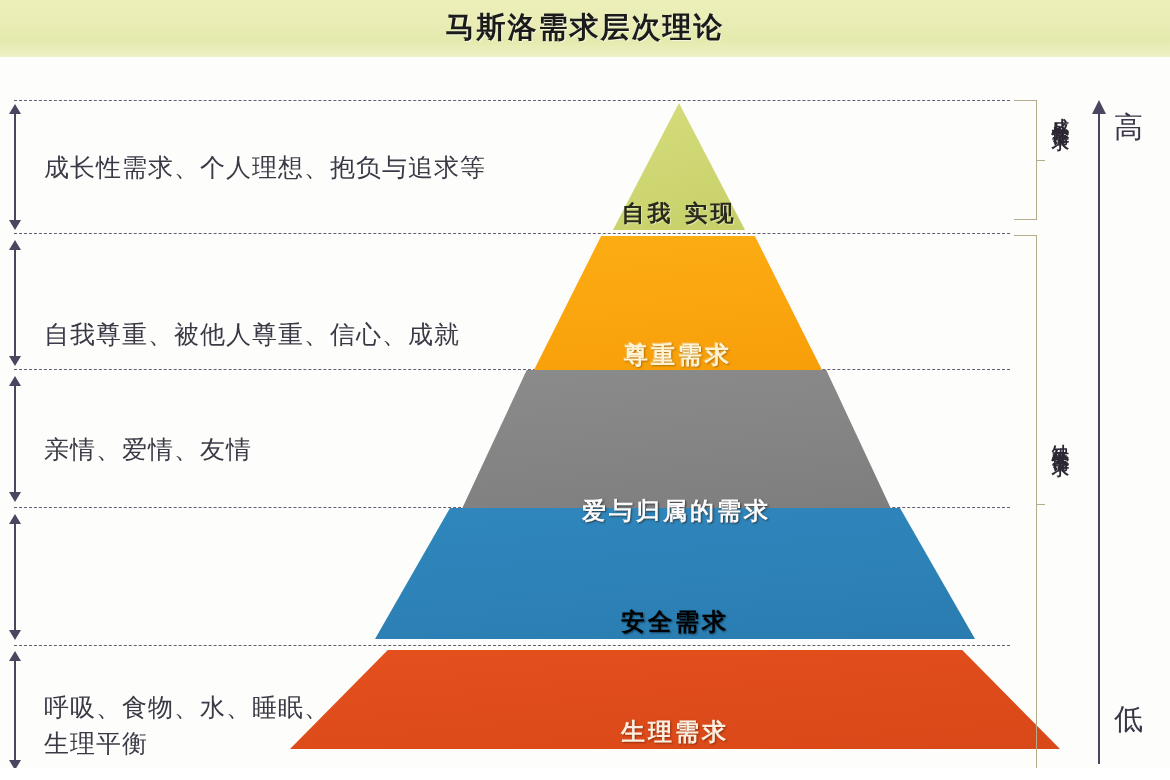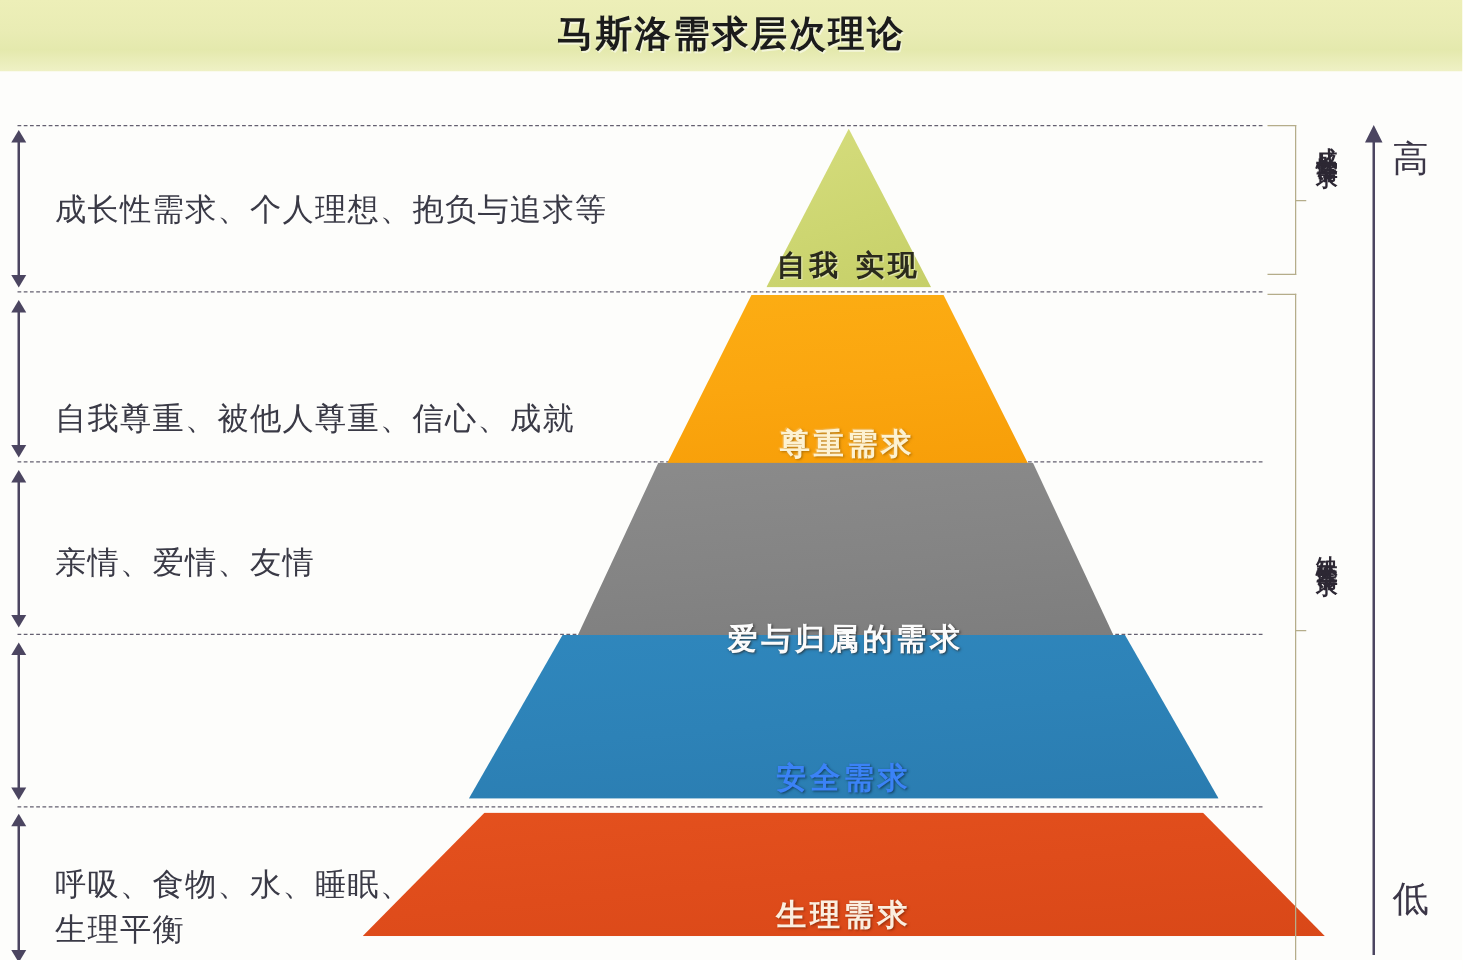--- a/index.html
+++ b/index.html
@@ -142,21 +142,21 @@
     color: #fbfbfb;
     text-shadow: 1px 1px 2px rgba(40,40,40,0.8);
   }
 
   #tier-4 { left: 375px; top: 508px; width: 600px; height: 131px; }
   #tier-4 .shape {
     background: linear-gradient(175deg, #2f87bd 0%, #2d82b7 50%, #2a7cb0 100%);
     clip-path: polygon(12.5% 0%, 87.5% 0%, 100% 100%, 0% 100%);
   }
   #tier-4 .tier-label {
-    color: #3b82f6;
+    color: #000000;
     text-shadow: 1px 1px 2px rgba(12,50,76,0.8);
   }
 
   #tier-5 { left: 290px; top: 650px; width: 770px; height: 99px; }
   #tier-5 .shape {
     background: linear-gradient(175deg, #e4511e 0%, #df4c1b 50%, #d94818 100%);
     clip-path: polygon(12.7% 0%, 87.3% 0%, 100% 100%, 0% 100%);
   }
   #tier-5 .tier-label {
     color: #fbeedf;

